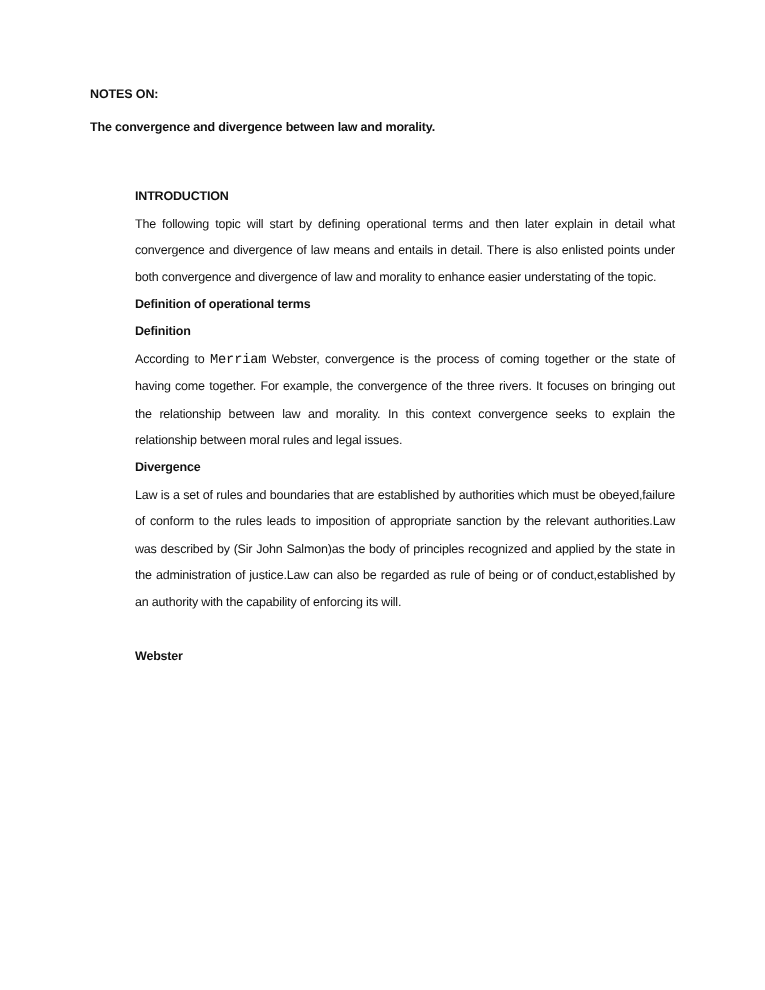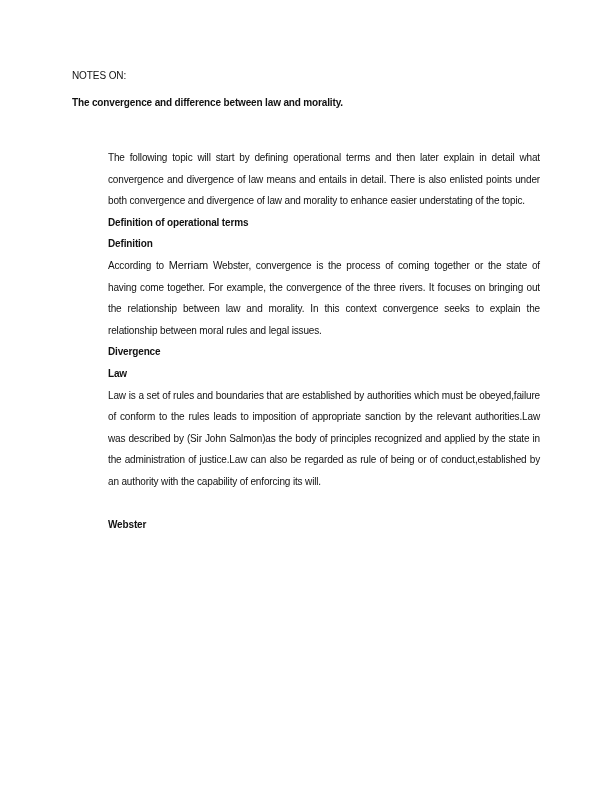--- a/index.html
+++ b/index.html
@@ -19,21 +19,21 @@
       position: absolute;
       left: 0; top: 0;
       width: 612px; height: 792px;
       background: #ffffff;
     }
     .notes-on {
       position: absolute;
       left: 72px;
       top: 70px;
       font-size: 10px;
-      font-weight: normal;
+      font-weight: bold;
       letter-spacing: -0.1px;
     }
     .doc-title {
       position: absolute;
       left: 72px;
       top: 97px;
       font-size: 10px;
       font-weight: bold;
       letter-spacing: -0.15px;
     }
@@ -53,44 +53,44 @@
     .para {
       display: block;
       text-align: justify;
       text-align-last: left;
     }
     .plain {
       display: block;
       font-weight: bold;
     }
     .serif {
-      font-family: Liberation Sans, sans-serif;
+      font-family: Liberation Mono, monospace;
       font-size: 11px;
       margin-top: 36px;
     }
     .spacer {
       display: block;
       height: 21.6px;
     }
   </style>
 </head>
 <body>
 
 <div class="page">
   <div class="notes-on">NOTES ON:</div>
-  <div class="doc-title">The convergence and difference between law and morality.</div>
+  <div class="doc-title">The convergence and divergence between law and morality.</div>
 
   <div class="body">
+    <span class="heading">INTRODUCTION</span>
     <span class="para">The following topic will start by defining operational terms and then later explain in detail what convergence and divergence of law means and entails in detail. There is also enlisted points under both convergence and divergence of law and morality to enhance easier understating of the topic.</span>
     <span class="plain">Definition of operational terms</span>
 
     <span class="heading">Definition</span>
     <span class="para"><span>According to </span><span class="serif">Merriam</span><span> Webster, convergence is the process of coming together or the state of having come together. For example, the convergence of the three rivers. It focuses on bringing out the relationship between law and morality. In this context convergence seeks to explain the relationship between moral rules and legal issues.</span></span>
 
     <span class="heading">Divergence</span>
 
-    <span class="heading">Law</span>
     <span class="para">Law is a set of rules and boundaries that are established by authorities which must be obeyed,failure of conform to the rules leads to imposition of appropriate sanction by the relevant authorities.Law was described by (Sir John Salmon)as the body of principles recognized and applied by the state in the administration of justice.Law can also be regarded as rule of being or of conduct,established by an authority with the capability of enforcing its will.</span>
 
     <span class="spacer"></span>
     <span class="heading">Webster</span>
   </div>
 </div>
 
 </body></html>

